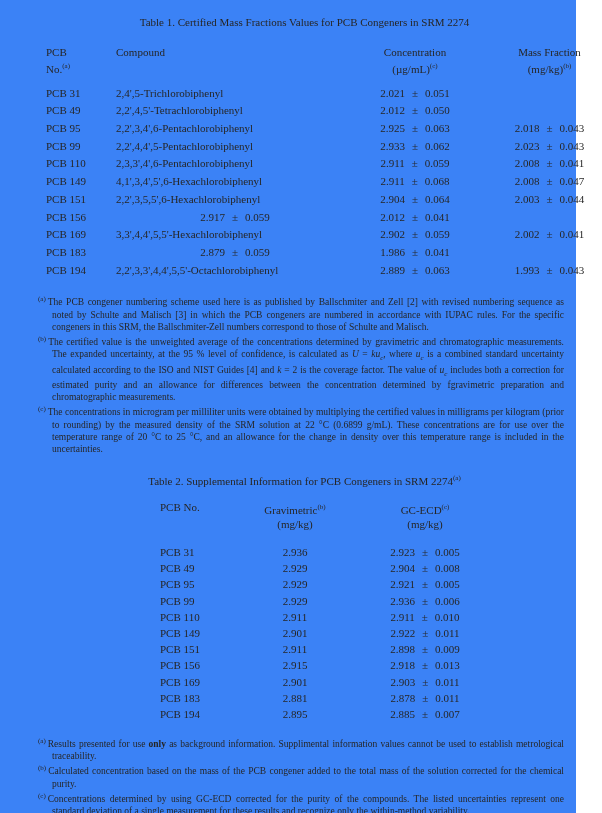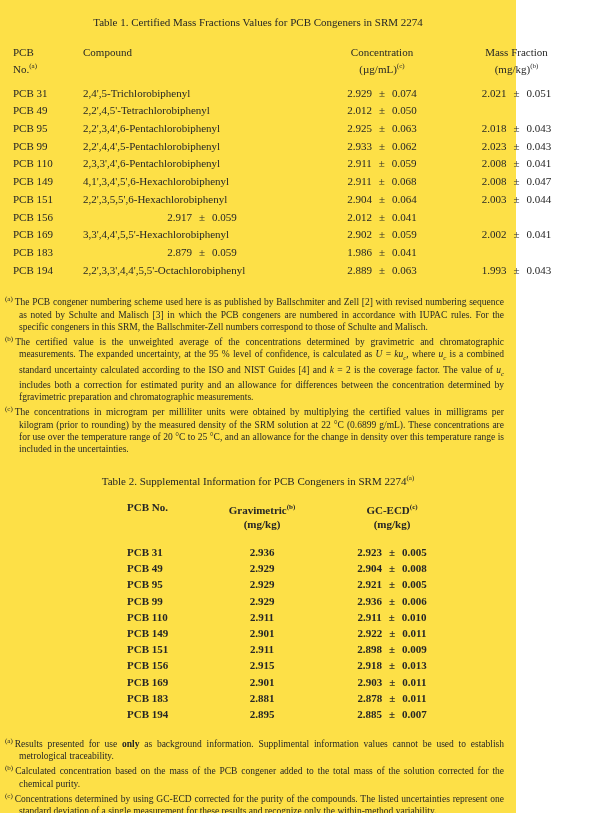--- a/index.html
+++ b/index.html
@@ -4,24 +4,25 @@
 <style>
   * { margin: 0; padding: 0; box-sizing: border-box; }
   html, body { background: #ffffff; }
   body {
     width: 602px; height: 813px;
     font-family: "Liberation Serif", "DejaVu Serif", serif;
     color: #262626;
     overflow: hidden;
   }
   .page {
-    width: 516px; height: 813px;
-    background: #fde047;
+    width: 576px; height: 813px;
+    background: #3b82f6;
     padding-top: 15px;
     font-size: 11px;
+    padding-left: 33px;
   }
   .tbl-title {
     text-align: center;
     font-size: 11px;
     line-height: 14px;
   }
   .tbl-title sup, .th sup, .fnm { font-size: 7px; }
 
   
   .t1 { margin: 16px 12px 0 13px; }
@@ -40,21 +41,21 @@
     margin: 14px 12px 0 5px;
     font-size: 9.5px;
     line-height: 12px;
     text-align: justify;
   }
   .fn { padding-left: 14px; text-indent: -14px; }
   .fnm { vertical-align: super; padding-right: 2px; }
 
   
   .t2-title { margin-top: 16px; }
-  .t2 { margin-left: 127px; margin-top: 13px; font-weight: bold; }
+  .t2 { margin-left: 127px; margin-top: 13px; }
   .t2-head, .t2-row {
     display: grid;
     grid-template-columns: 70px 130px 130px;
   }
   .t2-head { line-height: 14px; margin-bottom: 13px; }
   .t2-row { line-height: 16.2px; }
 
   .fnblock.bottom { margin-top: 13px; }
 
   i { font-style: italic; }
@@ -85,21 +86,20 @@
       </div>
       <div class="th ctr">
         <div>Mass Fraction</div>
         <div><span>(mg/kg)</span><sup>(b)</sup></div>
       </div>
     </div>
     <div>
         <div class="t1-row">
        <span>PCB 31</span>
        <span>2,4',5-Trichlorobiphenyl</span>
-       <span class="ctr">2.929<span class="pm">±</span>0.074</span>
        <span class="ctr">2.021<span class="pm">±</span>0.051</span>
      </div>
         <div class="t1-row">
        <span>PCB 49</span>
        <span>2,2',4,5'-Tetrachlorobiphenyl</span>
        <span class="ctr">2.012<span class="pm">±</span>0.050</span>
      </div>
         <div class="t1-row">
        <span>PCB 95</span>
        <span>2,2',3,4',6-Pentachlorobiphenyl</span>

